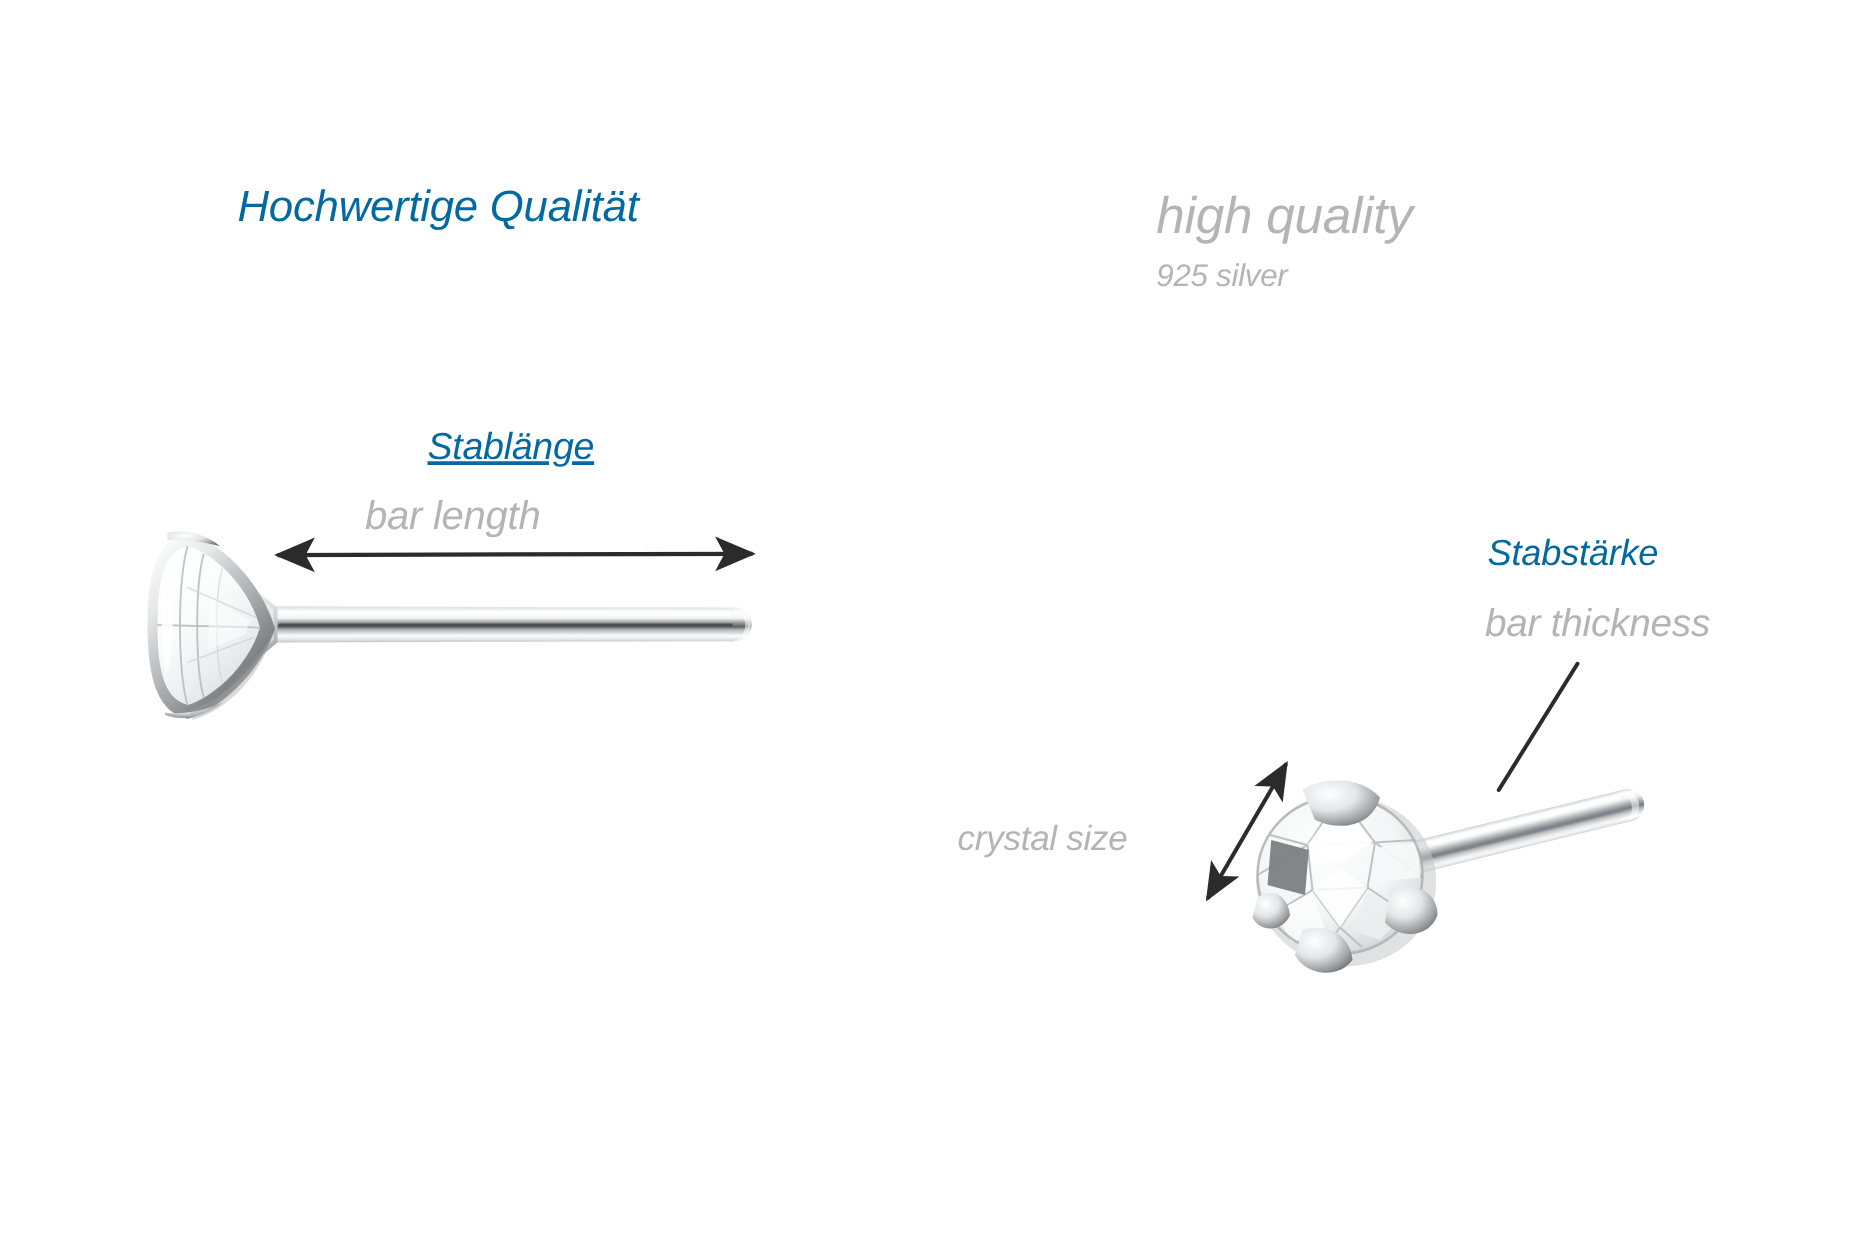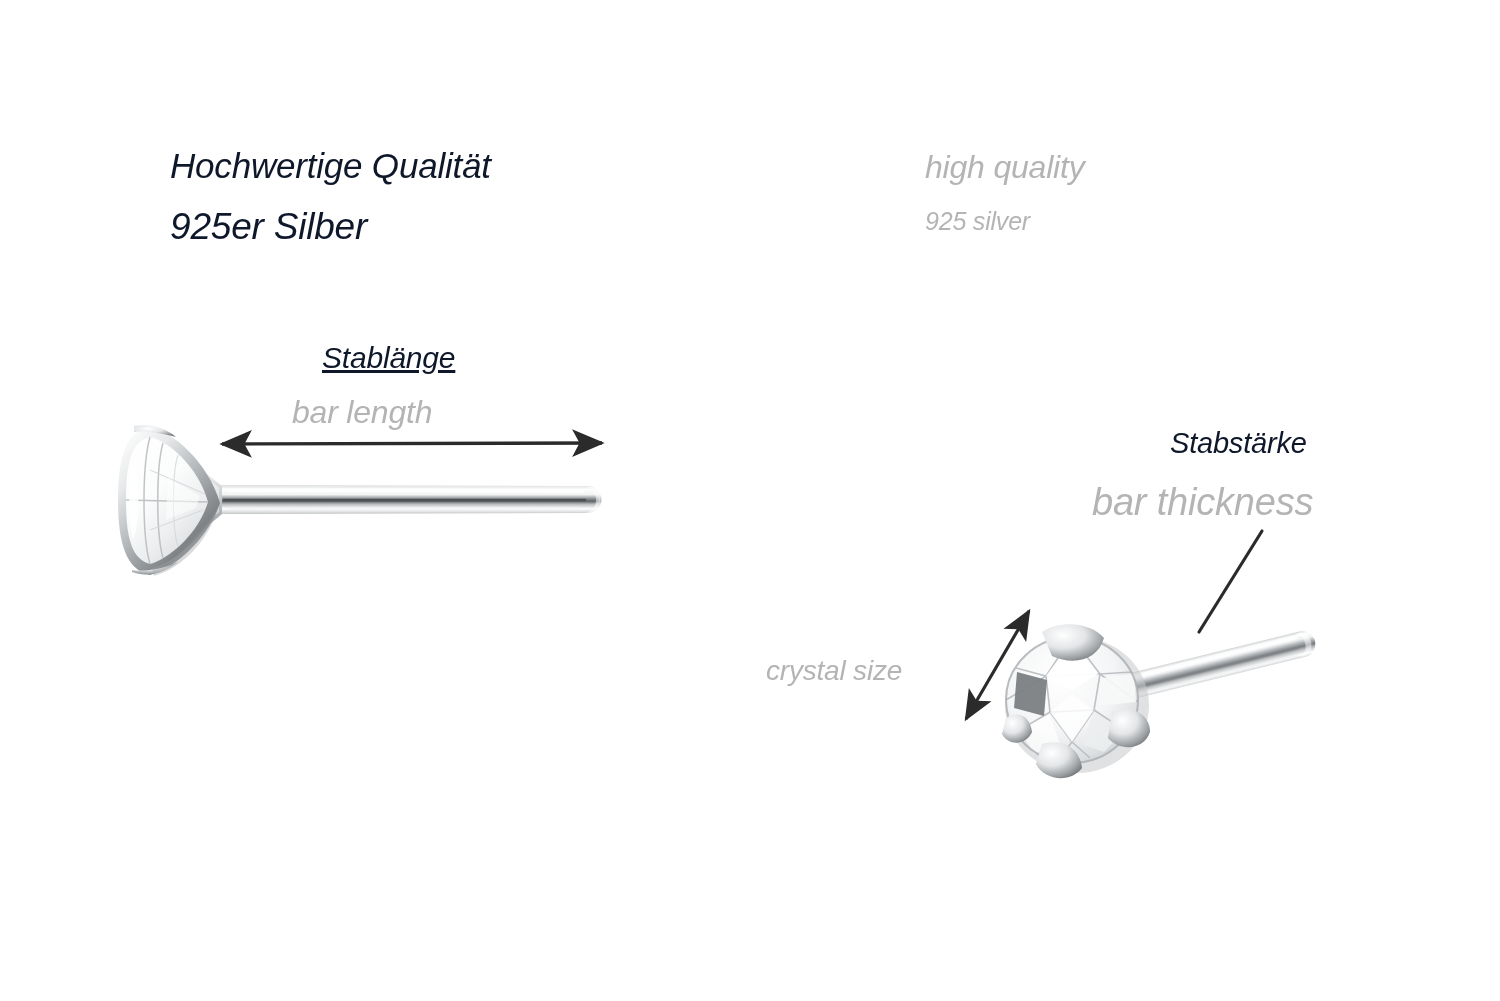--- a/index.html
+++ b/index.html
@@ -16,53 +16,52 @@
     font-family: "Liberation Sans", sans-serif;
   }
 
   
   .lbl {
     position: absolute;
     font-style: italic;
     white-space: nowrap;
     letter-spacing: -0.2px;
   }
-  .lbl-dark { color: #0f172a; }
+  .lbl-dark { color: #0369a1; margin-left: 20px; }
   .lbl-gray { color: #b4b4b4; }
 
   #quality-de   { left: 170px; top: 146px; font-size: 35px; }
   #quality-de-2 { left: 170px; top: 206px; font-size: 37px; }
-  #quality-en   { left: 925px; top: 149px; font-size: 32px; }
+  #quality-en   { left: 925px; top: 149px; font-size: 41px; }
   #quality-en-2 { left: 925px; top: 207px; font-size: 25px; }
 
   #barlen-de  { left: 322px;  top: 341px; font-size: 30px; text-decoration: underline; }
   #barlen-en  { left: 292px;  top: 394px; font-size: 32px; }
 
   #barthk-de  { left: 1170px; top: 427px; font-size: 29px; }
-  #barthk-en  { left: 1092px; top: 481px; font-size: 38px; font-style: italic; }
+  #barthk-en  { left: 1188px; top: 481px; font-size: 31px; font-style: italic; }
 
   #crysz-de   { left: 766px;  top: 601px; font-size: 33px; }
   #crysz-en   { left: 766px;  top: 655px; font-size: 28px; }
 
   
   .svg-layer {
     position: absolute;
     left: 0; top: 0;
     width: 1500px;
     height: 1001px;
     overflow: visible;
   }
 </style>
 </head>
 <body>
 
 <div id="stage">
 
   <div class="lbl lbl-dark" id="quality-de">Hochwertige Qualität</div>
-  <div class="lbl lbl-dark" id="quality-de-2">925er Silber</div>
   <div class="lbl lbl-gray" id="quality-en">high quality</div>
   <div class="lbl lbl-gray" id="quality-en-2">925 silver</div>
 
   <div class="lbl lbl-dark" id="barlen-de">Stablänge</div>
   <div class="lbl lbl-gray" id="barlen-en">bar length</div>
 
   <div class="lbl lbl-dark" id="barthk-de">Stabstärke</div>
   <div class="lbl lbl-gray" id="barthk-en">bar thickness</div>
 
   <div class="lbl lbl-gray" id="crysz-en">crystal size</div>

